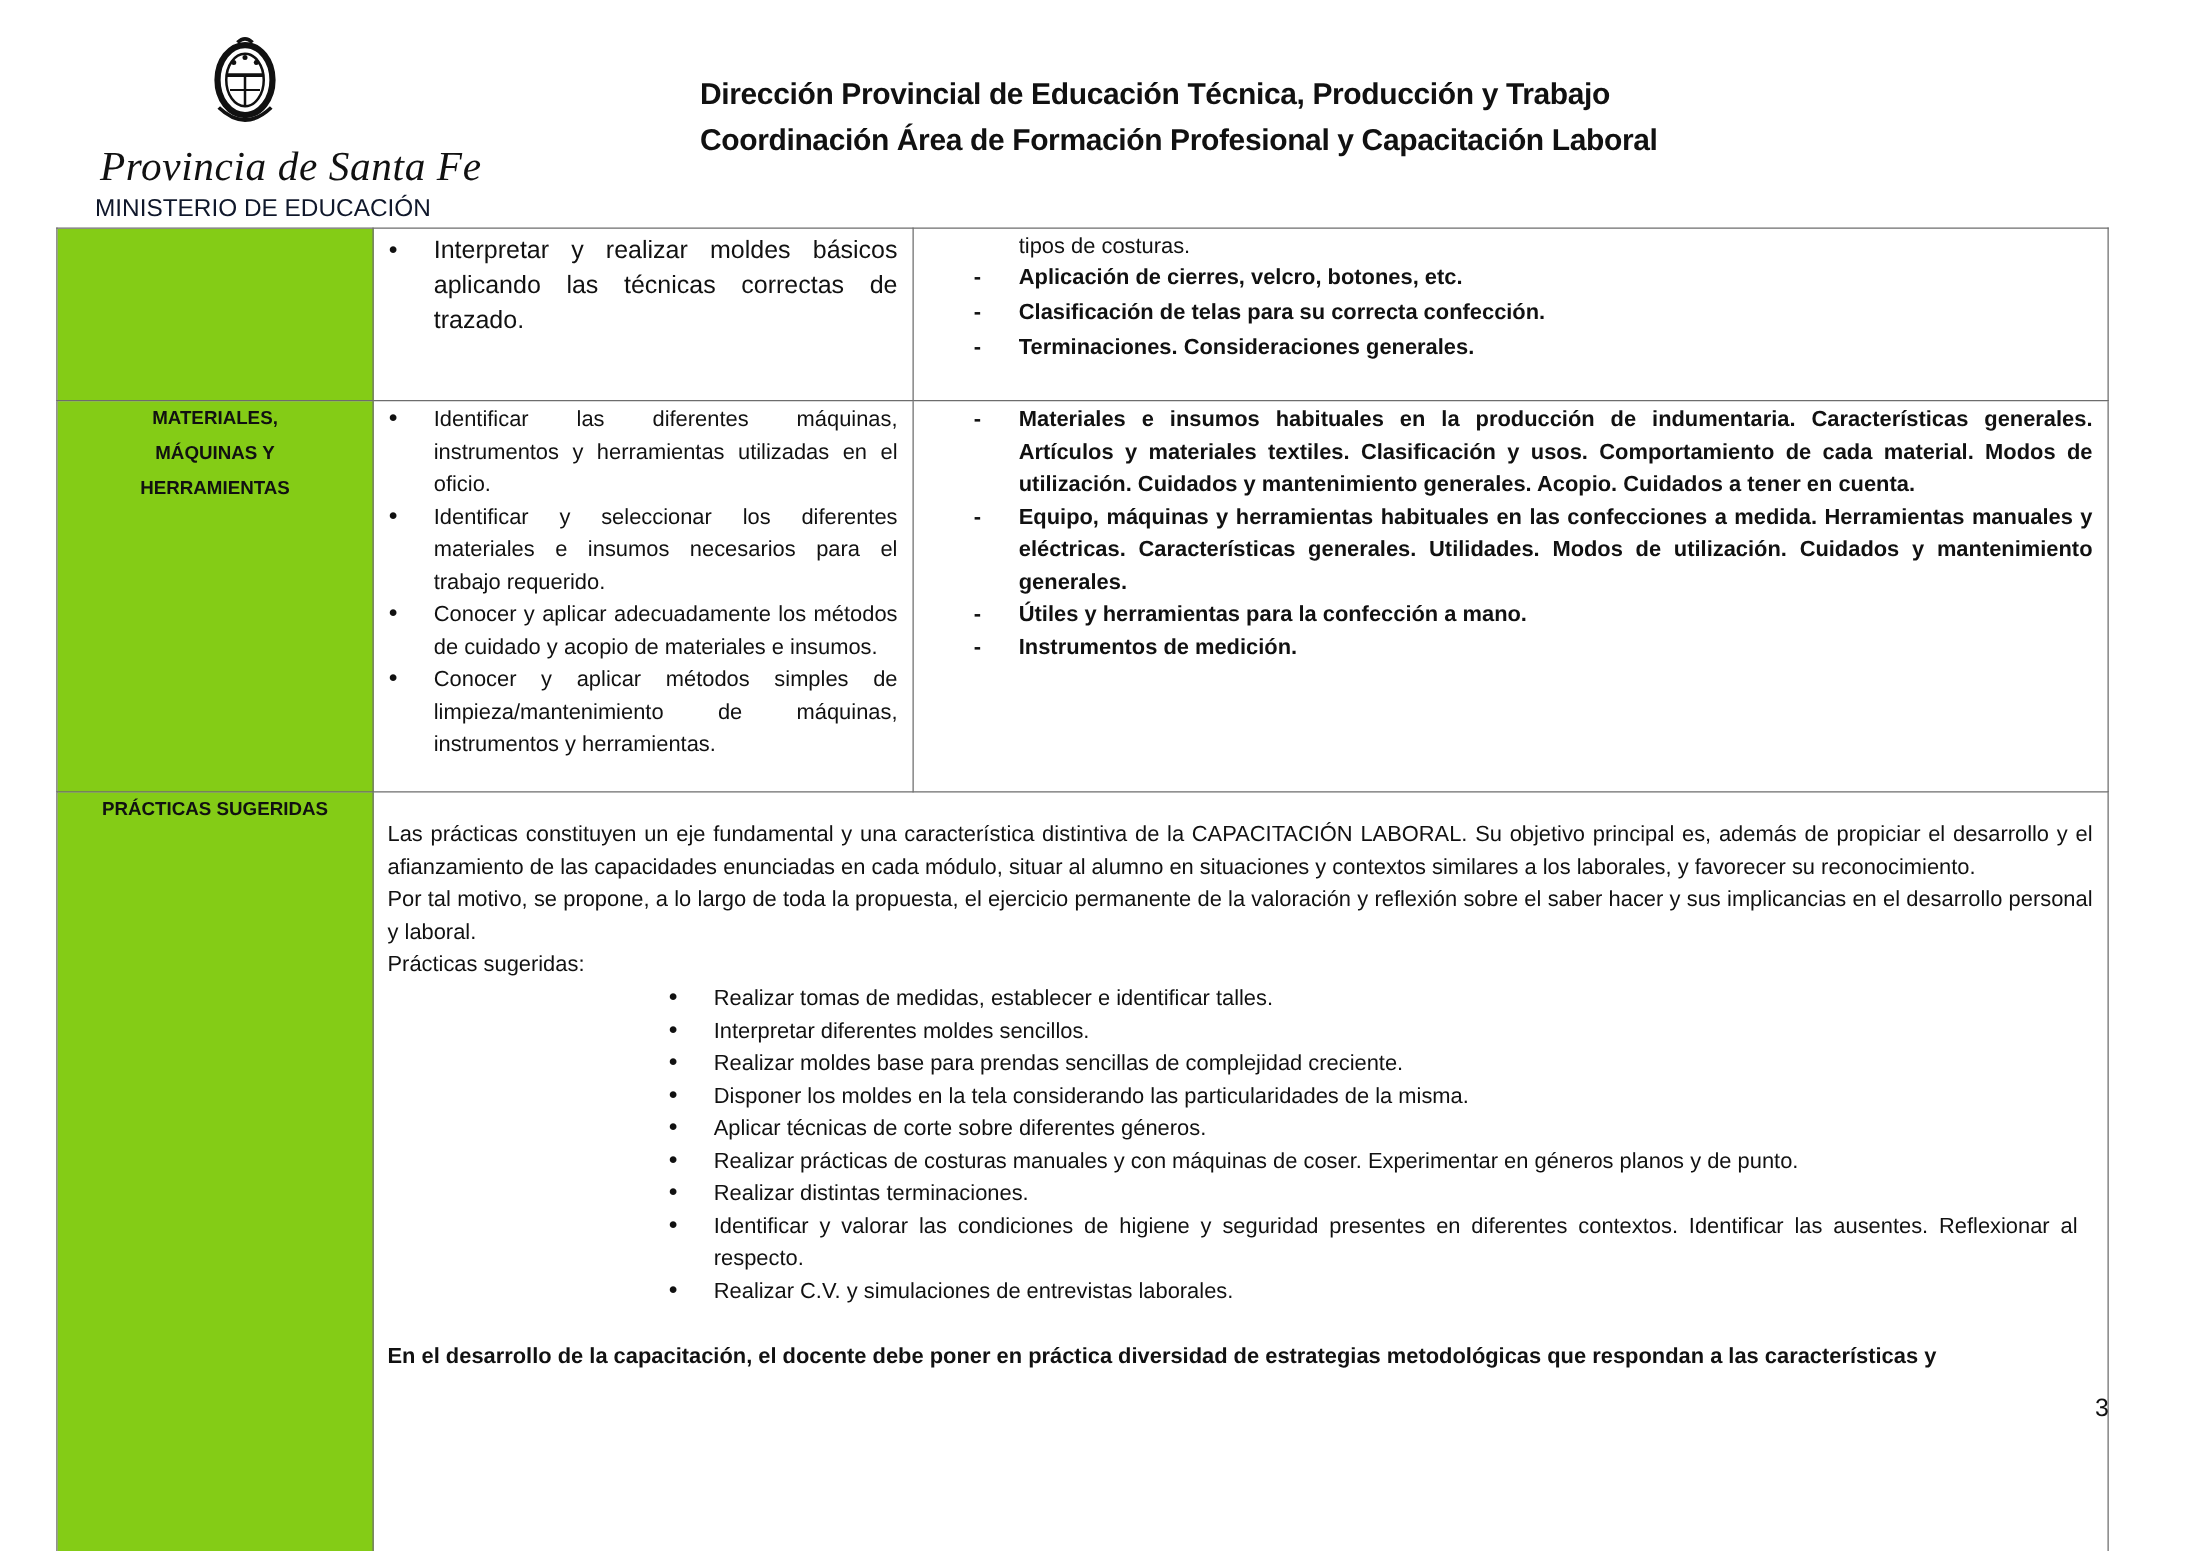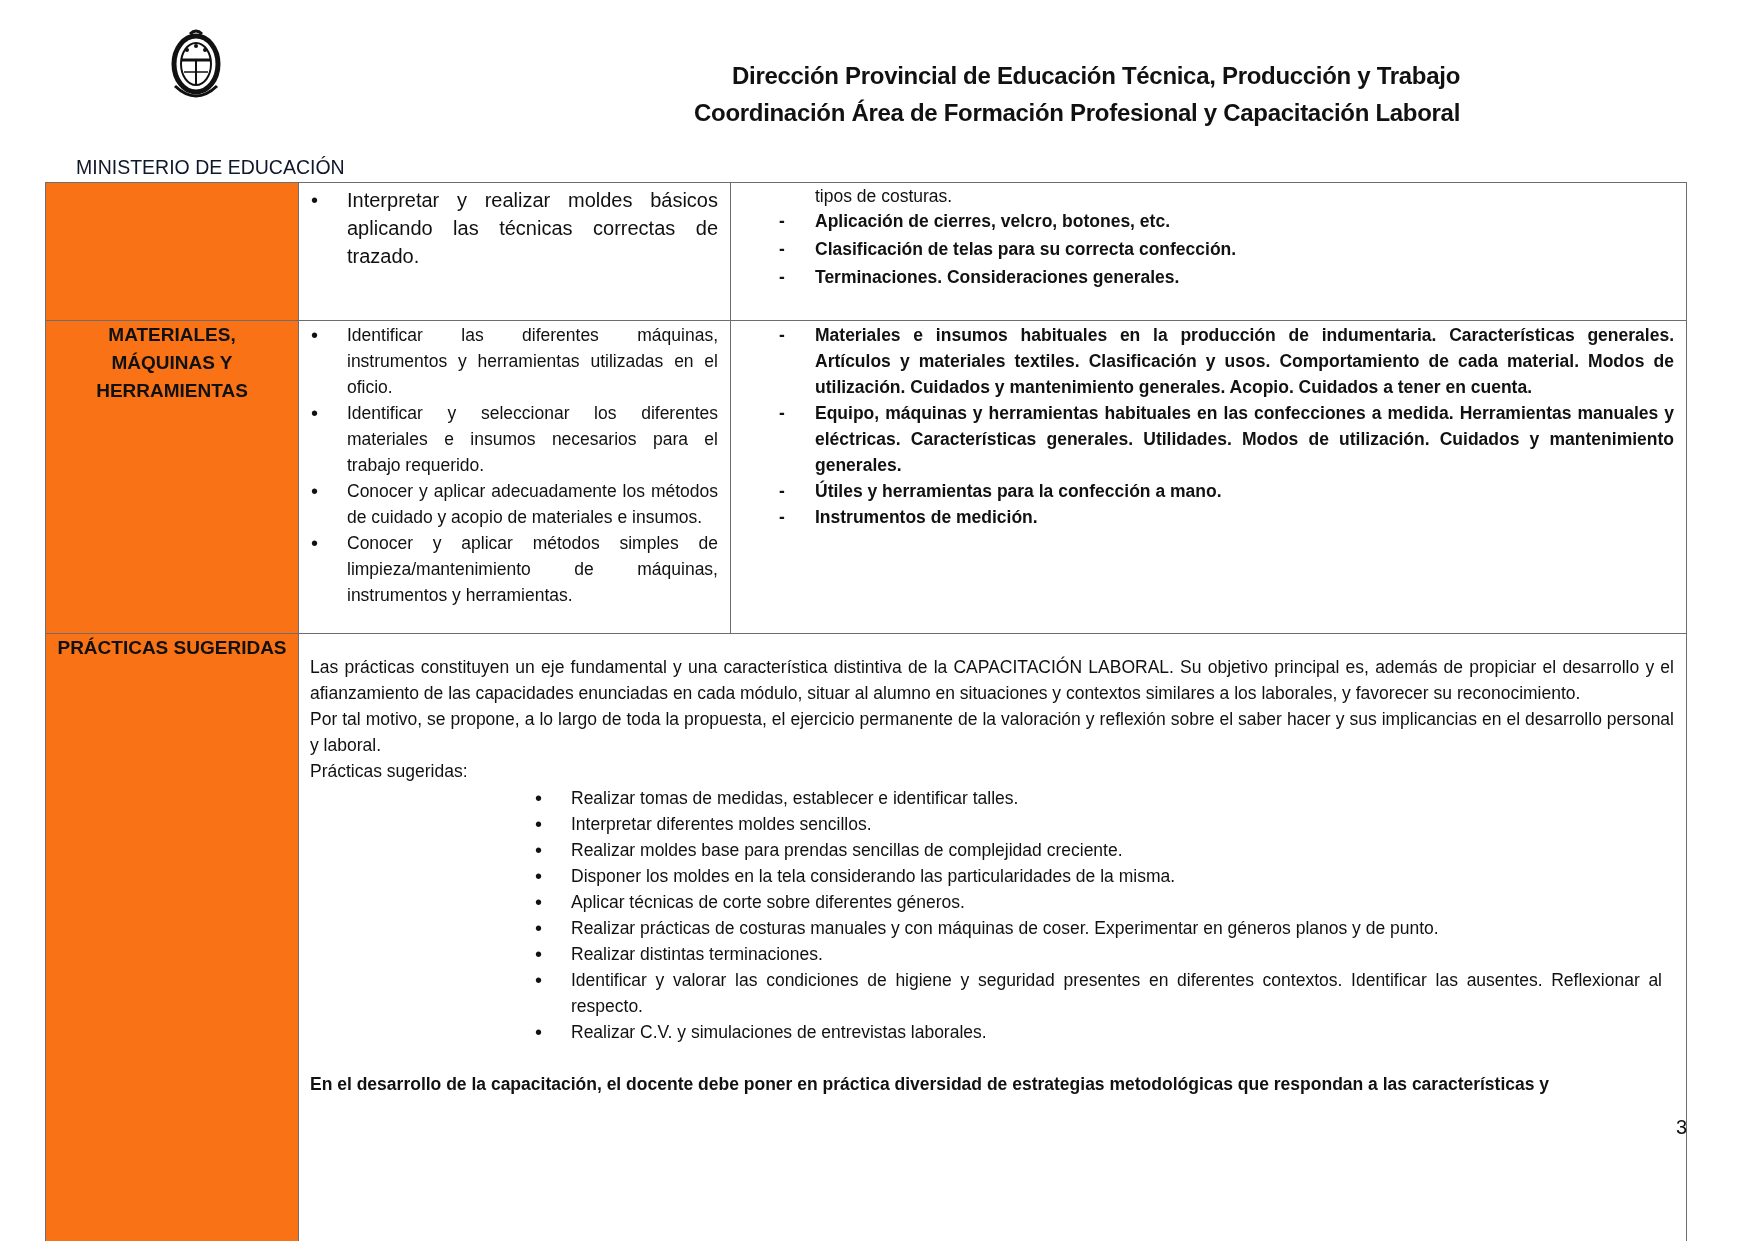--- a/index.html
+++ b/index.html
@@ -5,27 +5,27 @@
   html, body { margin:0; padding:0; background:#ffffff; }
   body { width:1755px; height:1241px; position:relative; overflow:hidden;
          font-family:"Liberation Sans", sans-serif; color:#111; }
 
   .logo-block { position:absolute; left:70px; top:26px; width:290px; height:160px; }
   .crest { position:absolute; left:95px; top:0; width:62px; height:84px; }
   .province { position:absolute; left:10px; top:90px; font-family:"Liberation Serif", serif;
               font-style:italic; font-size:33px; letter-spacing:0.5px; color:#111; white-space:nowrap; }
   .ministry { position:absolute; left:6px; top:130px; font-size:19.5px; color:#0f172a; white-space:nowrap; }
 
-  .header-titles { position:absolute; left:560px; top:57px; width:900px; text-align:right; }
+  .header-titles { position:absolute; left:560px; top:57px; width:900px; text-align:left; }
   .header-titles div { font-weight:bold; font-size:24px; line-height:37px; white-space:nowrap; letter-spacing:-0.3px; }
 
   table.main { position:absolute; left:45px; top:182px; width:1641px; border-collapse:collapse;
                table-layout:fixed; font-size:17px; }
   table.main td { border:1.5px solid #6d6d6d; vertical-align:top; padding:0; }
-  td.label { background:#f97316; text-align:center; vertical-align:middle; font-weight:bold; font-size:19px; line-height:28px; }
+  td.label { background:#84cc16; text-align:center; vertical-align:middle; font-weight:bold; font-size:15px; line-height:28px; }
 
   .bul { list-style:none; margin:0; padding:0; }
   .bul li { position:relative; padding-left:48px; text-align:justify; }
   .bul li::before { content:"\2022"; position:absolute; left:12px; top:0; font-size:20px; }
 
   .dash { list-style:none; margin:0; padding:0; }
   .dash li { position:relative; padding-left:84px; text-align:justify;font-weight:bold; }
   .dash li::before { content:"-"; position:absolute; left:48px; top:0; }
 
   .r1 .c2 { padding:3px 12px 0 0; font-size:20px; line-height:28px; }
@@ -49,20 +49,21 @@
     <ellipse cx="31" cy="38" rx="15" ry="21" fill="none" stroke="#111" stroke-width="2"></ellipse>
     <line x1="16" y1="34" x2="46" y2="34" stroke="#111" stroke-width="3"></line>
     <line x1="31" y1="34" x2="31" y2="58" stroke="#111" stroke-width="2"></line>
     <line x1="19" y1="46" x2="43" y2="46" stroke="#111" stroke-width="1.5"></line>
     <path d="M10 60 Q31 80 52 60" fill="none" stroke="#111" stroke-width="3"></path>
     <path d="M25 8 Q31 2 37 8" fill="none" stroke="#111" stroke-width="3"></path>
     <circle cx="22" cy="24" r="2" fill="#111"></circle>
       <circle cx="40" cy="24" r="2" fill="#111"></circle>
     <circle cx="31" cy="20" r="2" fill="#111"></circle>
   </svg>
+  <div class="province">Provincia de Santa Fe</div>
   <div class="ministry">MINISTERIO DE EDUCACIÓN</div>
 </div>
 
 <div class="header-titles">
   <div>Dirección Provincial de Educación Técnica, Producción y Trabajo</div>
   <div>Coordinación Área de Formación Profesional y Capacitación Laboral</div>
 </div>
 
 <table class="main">
   <colgroup>

